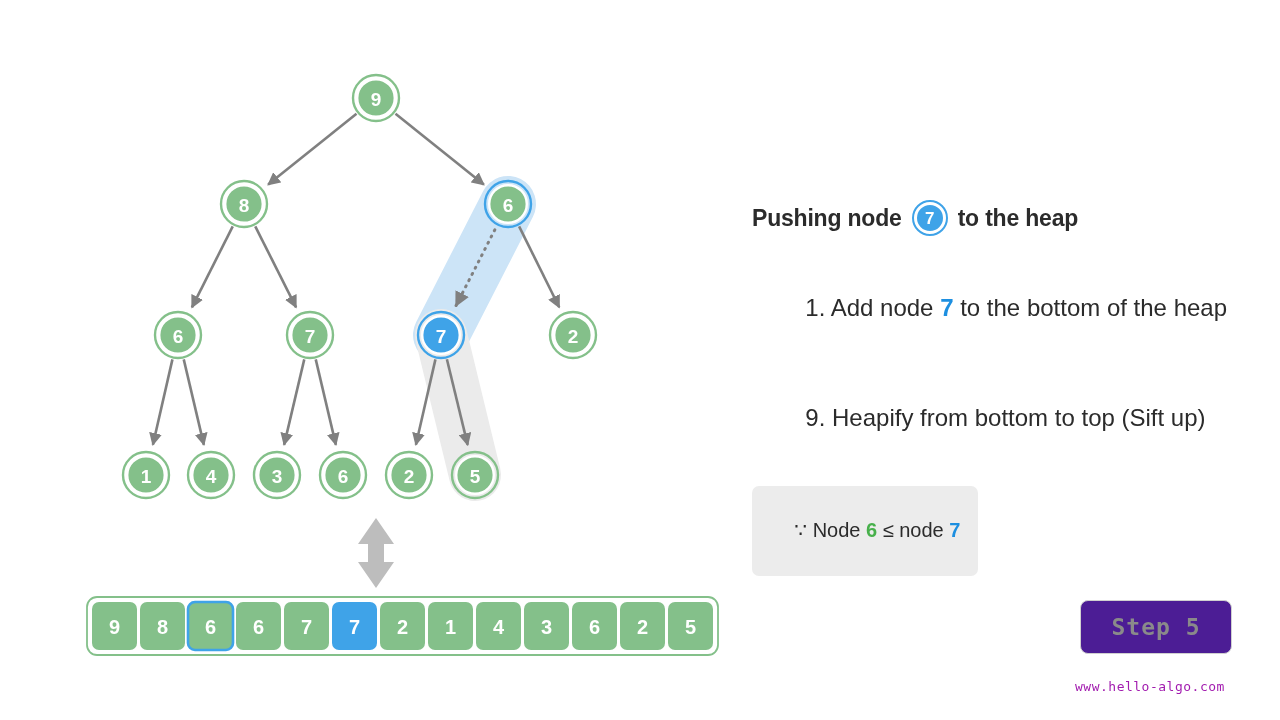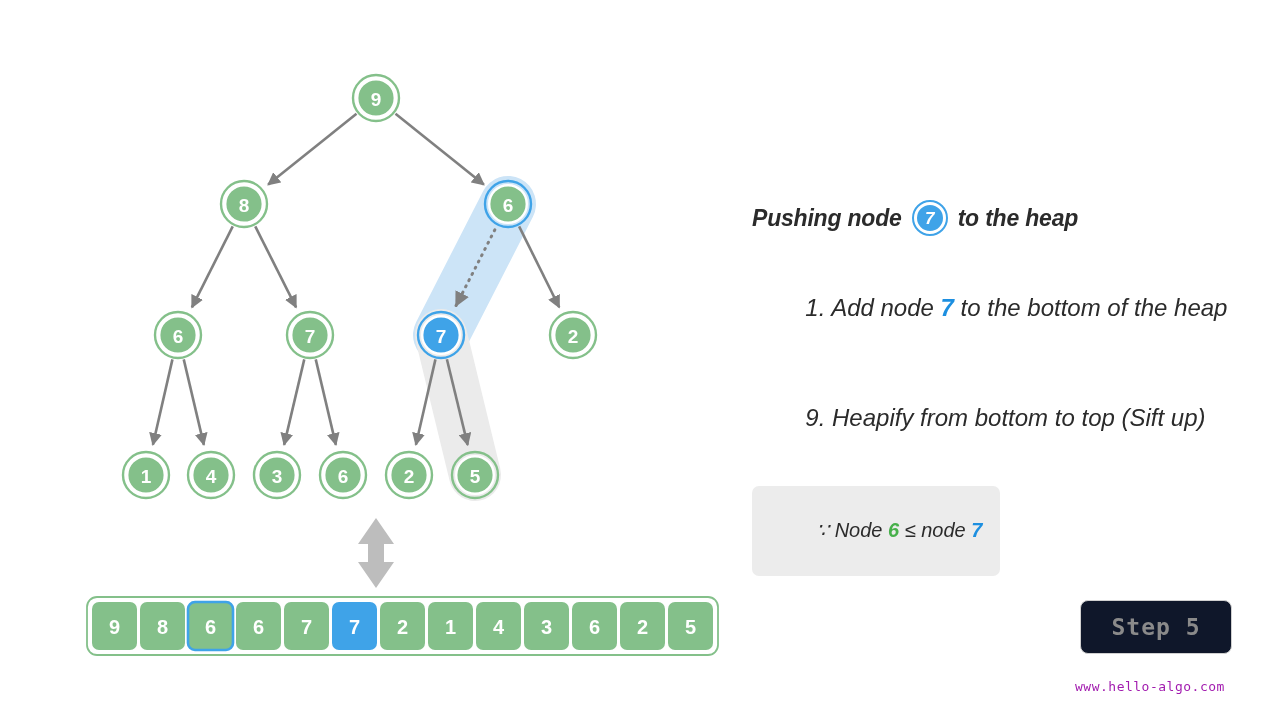--- a/index.html
+++ b/index.html
@@ -22,21 +22,20 @@
     width: 740px;
     height: 700px;
   }
 
   
   .panel {
     position: absolute;
     left: 752px;
     top: 200px;
     width: 470px;
-    font-style: italic;
   }
   .panel-title {
     font-size: 23px;
     font-weight: bold;
     color: #2b2b2b;
     display: flex;
     align-items: center;
     white-space: pre;
     letter-spacing: -0.2px;
   }
@@ -79,36 +78,36 @@
     margin-bottom: 26px;
     white-space: pre;
   }
   .hl-blue { color: #1d8fe0; font-weight: bold; }
   .hl-green { color: #47b04b; font-weight: bold; }
 
   .reason-box {
     display: inline-block;
     background: #ececec;
     border-radius: 7px;
-    padding: 9px 18px 11px 31px;
+    padding: 9px 18px 11px 9px;
     font-size: 20px;
     color: #2b2b2b;
     white-space: pre;
   }
 
   
   .step-badge {
     position: absolute;
     left: 1080px;
     top: 600px;
     width: 152px;
     height: 54px;
     border: 1px solid #d0d0d0;
     border-radius: 8px;
-    background: #0f172a;
+    background: #4c1d95;
     display: flex;
     align-items: center;
     justify-content: center;
     font-family: "DejaVu Sans Mono", monospace;
     font-size: 23px;
     font-weight: bold;
     color: #8a8a8a;
     box-sizing: border-box;
     letter-spacing: 1px;
   }

